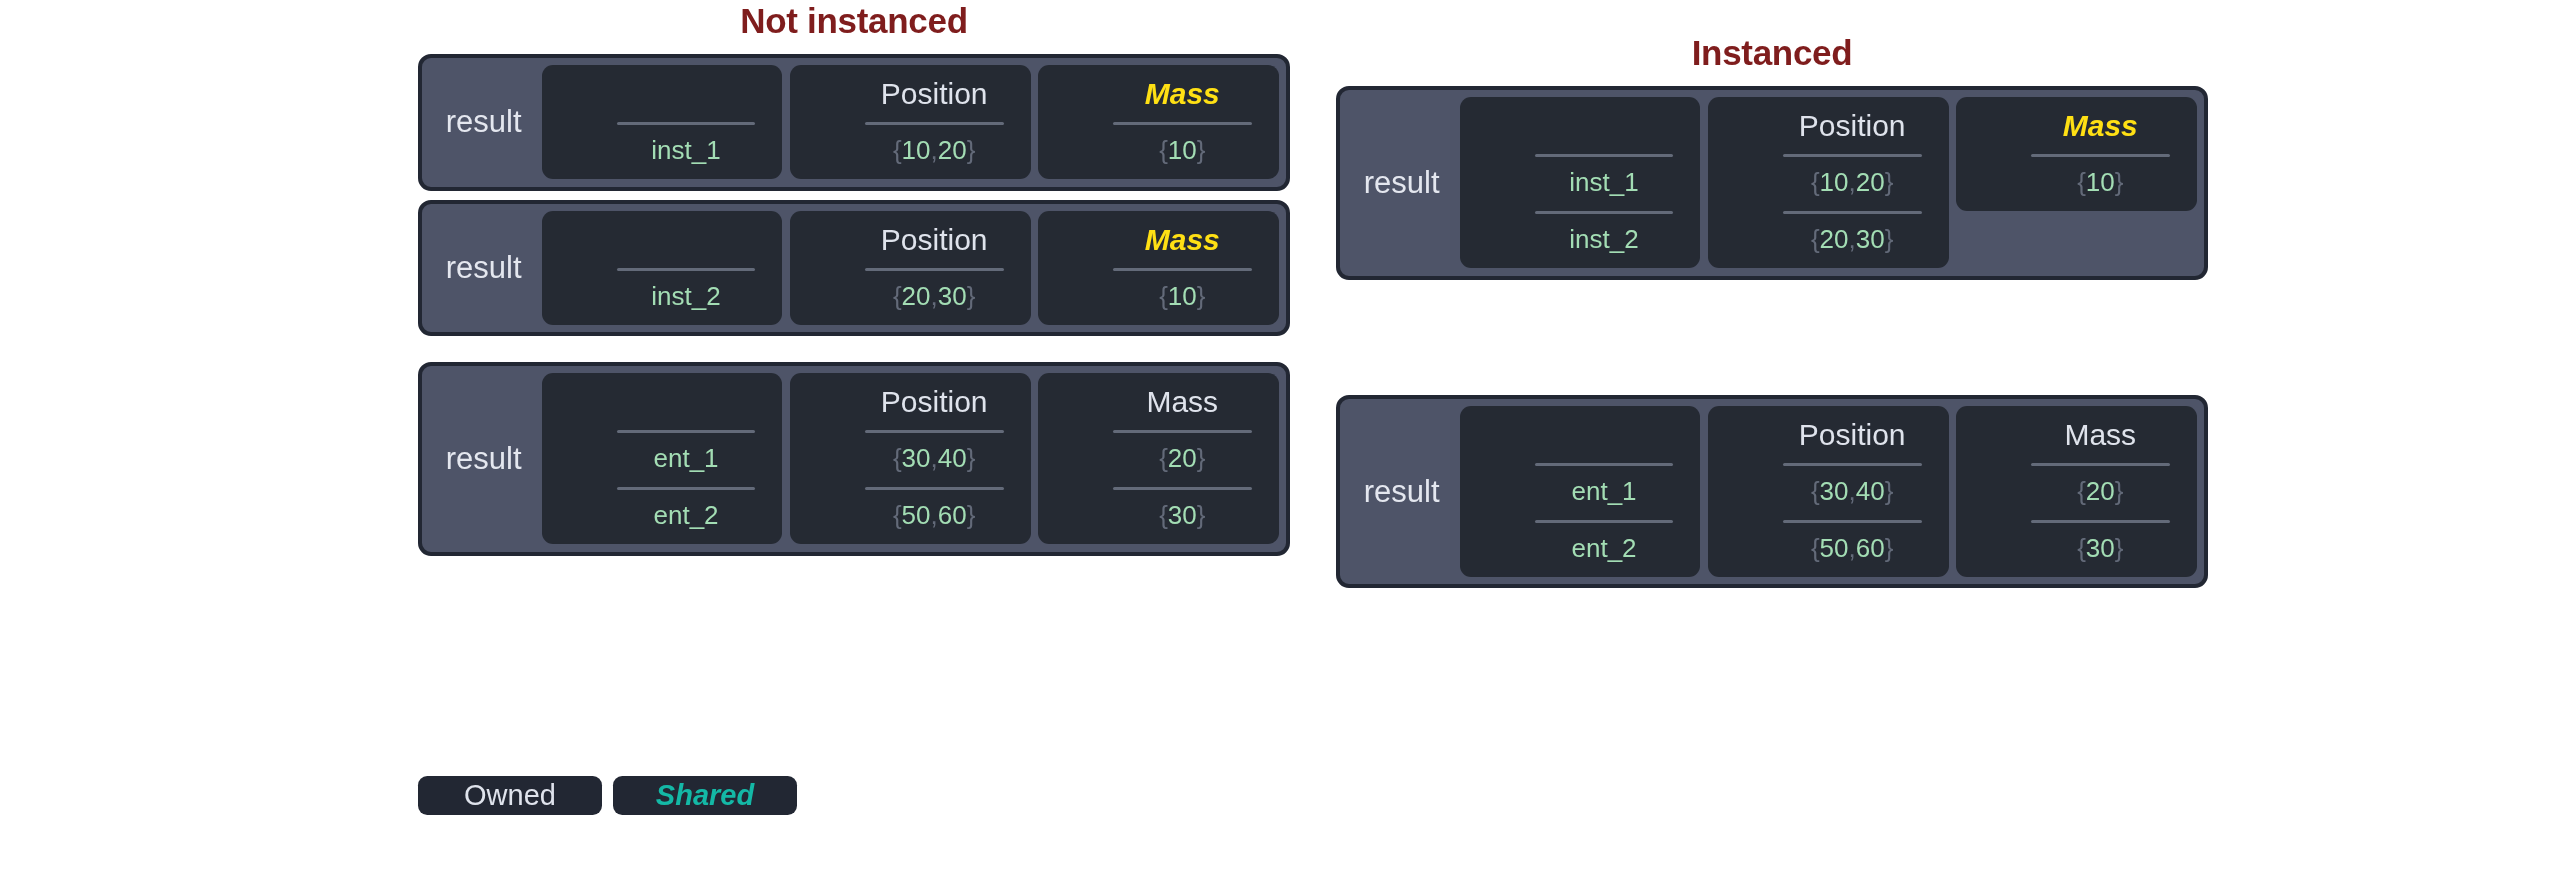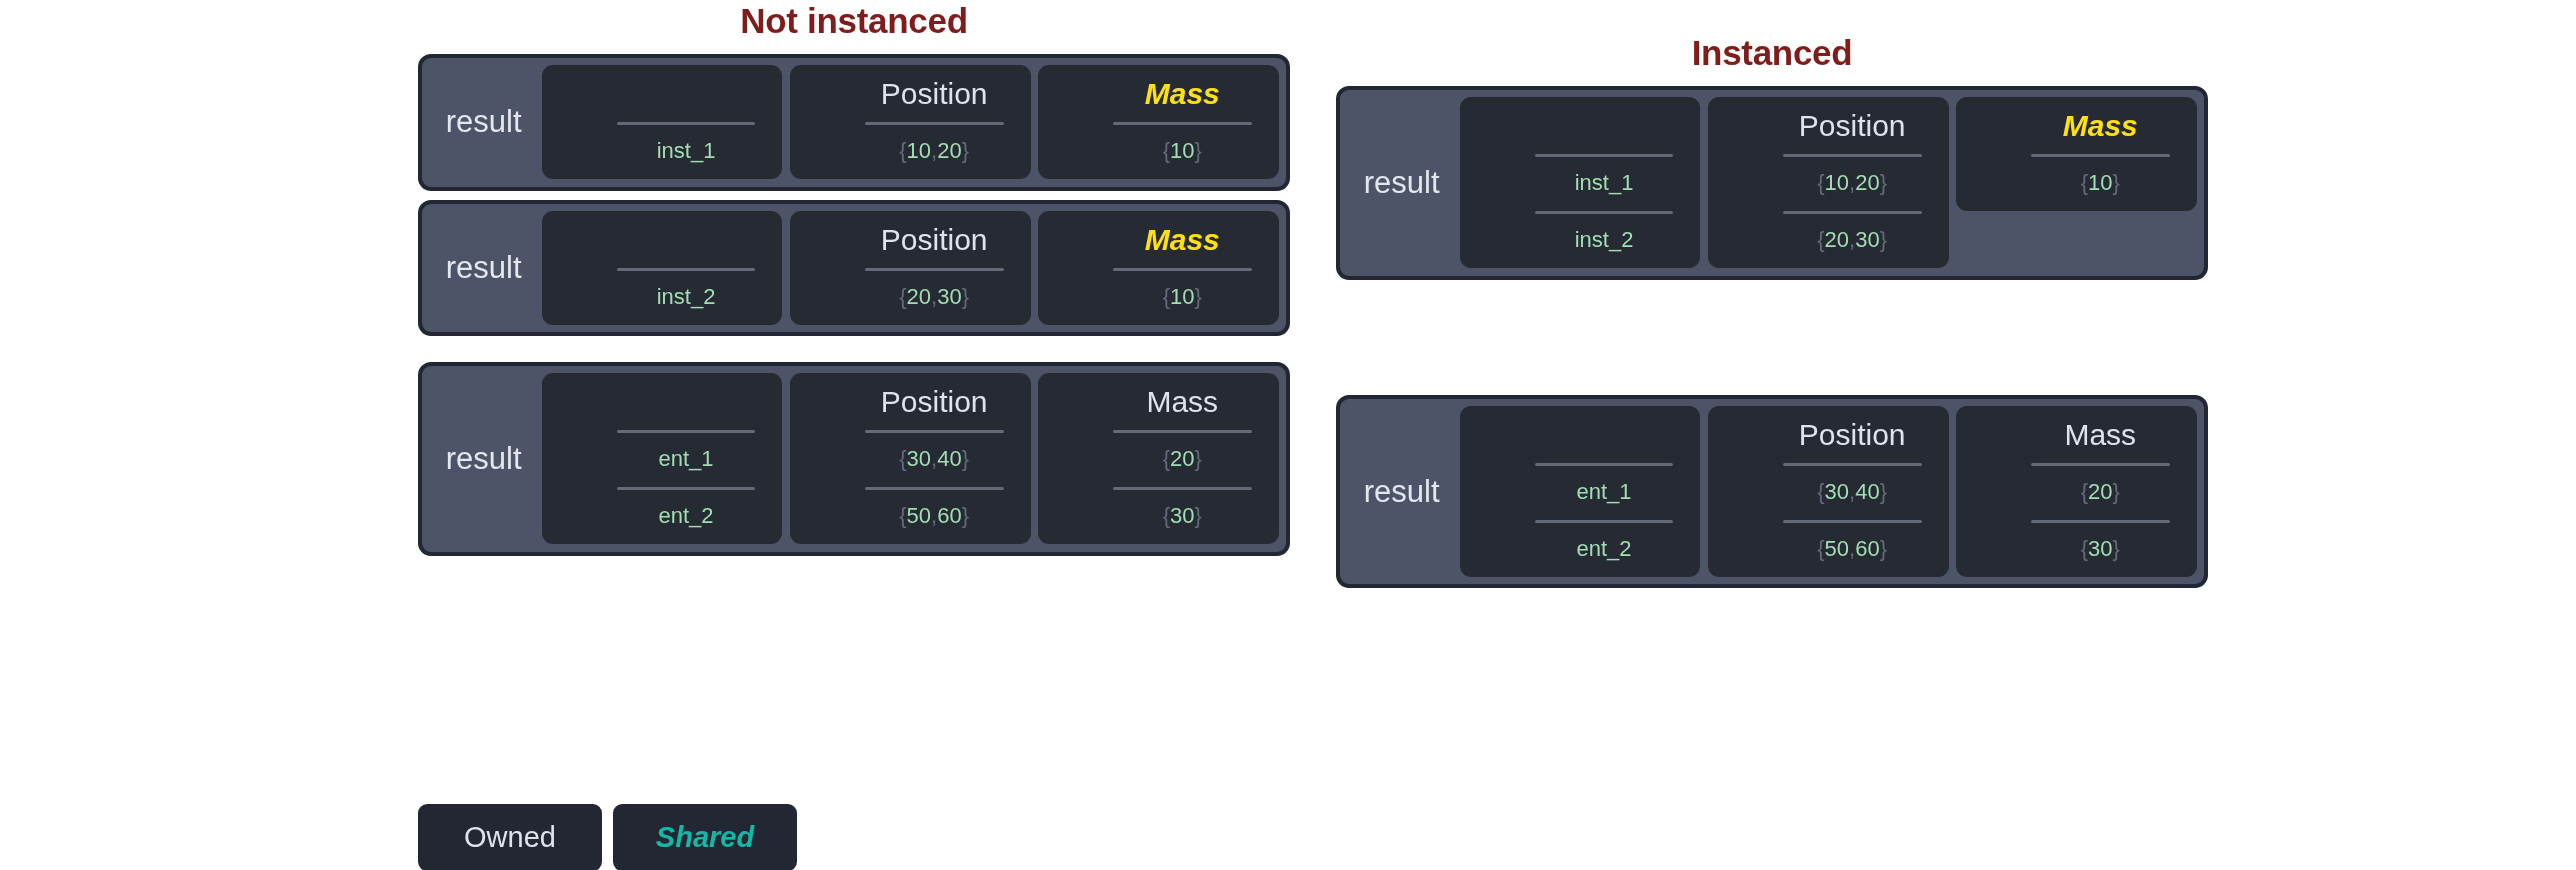--- a/index.html
+++ b/index.html
@@ -95,21 +95,21 @@
     font-style: italic;
     font-weight: bold;
   }
   .col-header.blank { color: transparent; }
 
   .cell {
     height: 57px;
     display: flex;
     align-items: center;
     justify-content: center;
-    font-size: 22px;
+    font-size: 26px;
     color: #a3ddb4;
     position: relative;
     white-space: nowrap;
   }
   .cell::before {
     content: "";
     position: absolute;
     top: 0;
     left: 14%;
     right: 14%;
@@ -124,30 +124,29 @@
   .legend {
     position: absolute;
     left: 418px;
     top: 776px;
     display: flex;
     gap: 11px;
   }
   .legend-chip {
     background: #222733;
     border-radius: 9.2px;
-    height: 67px;
+    height: 39px;
     min-width: 184px;
     display: flex;
     align-items: center;
     justify-content: center;
     font-size: 29px;
     color: #dfe3ec;
     padding: 0 9px;
     box-sizing: border-box;
-    margin-top: 28px;
   }
   .legend-chip.shared {
     color: #14b8a6;
     font-style: italic;
     font-weight: bold;
   }
 </style>
 </head>
 <body>
 

